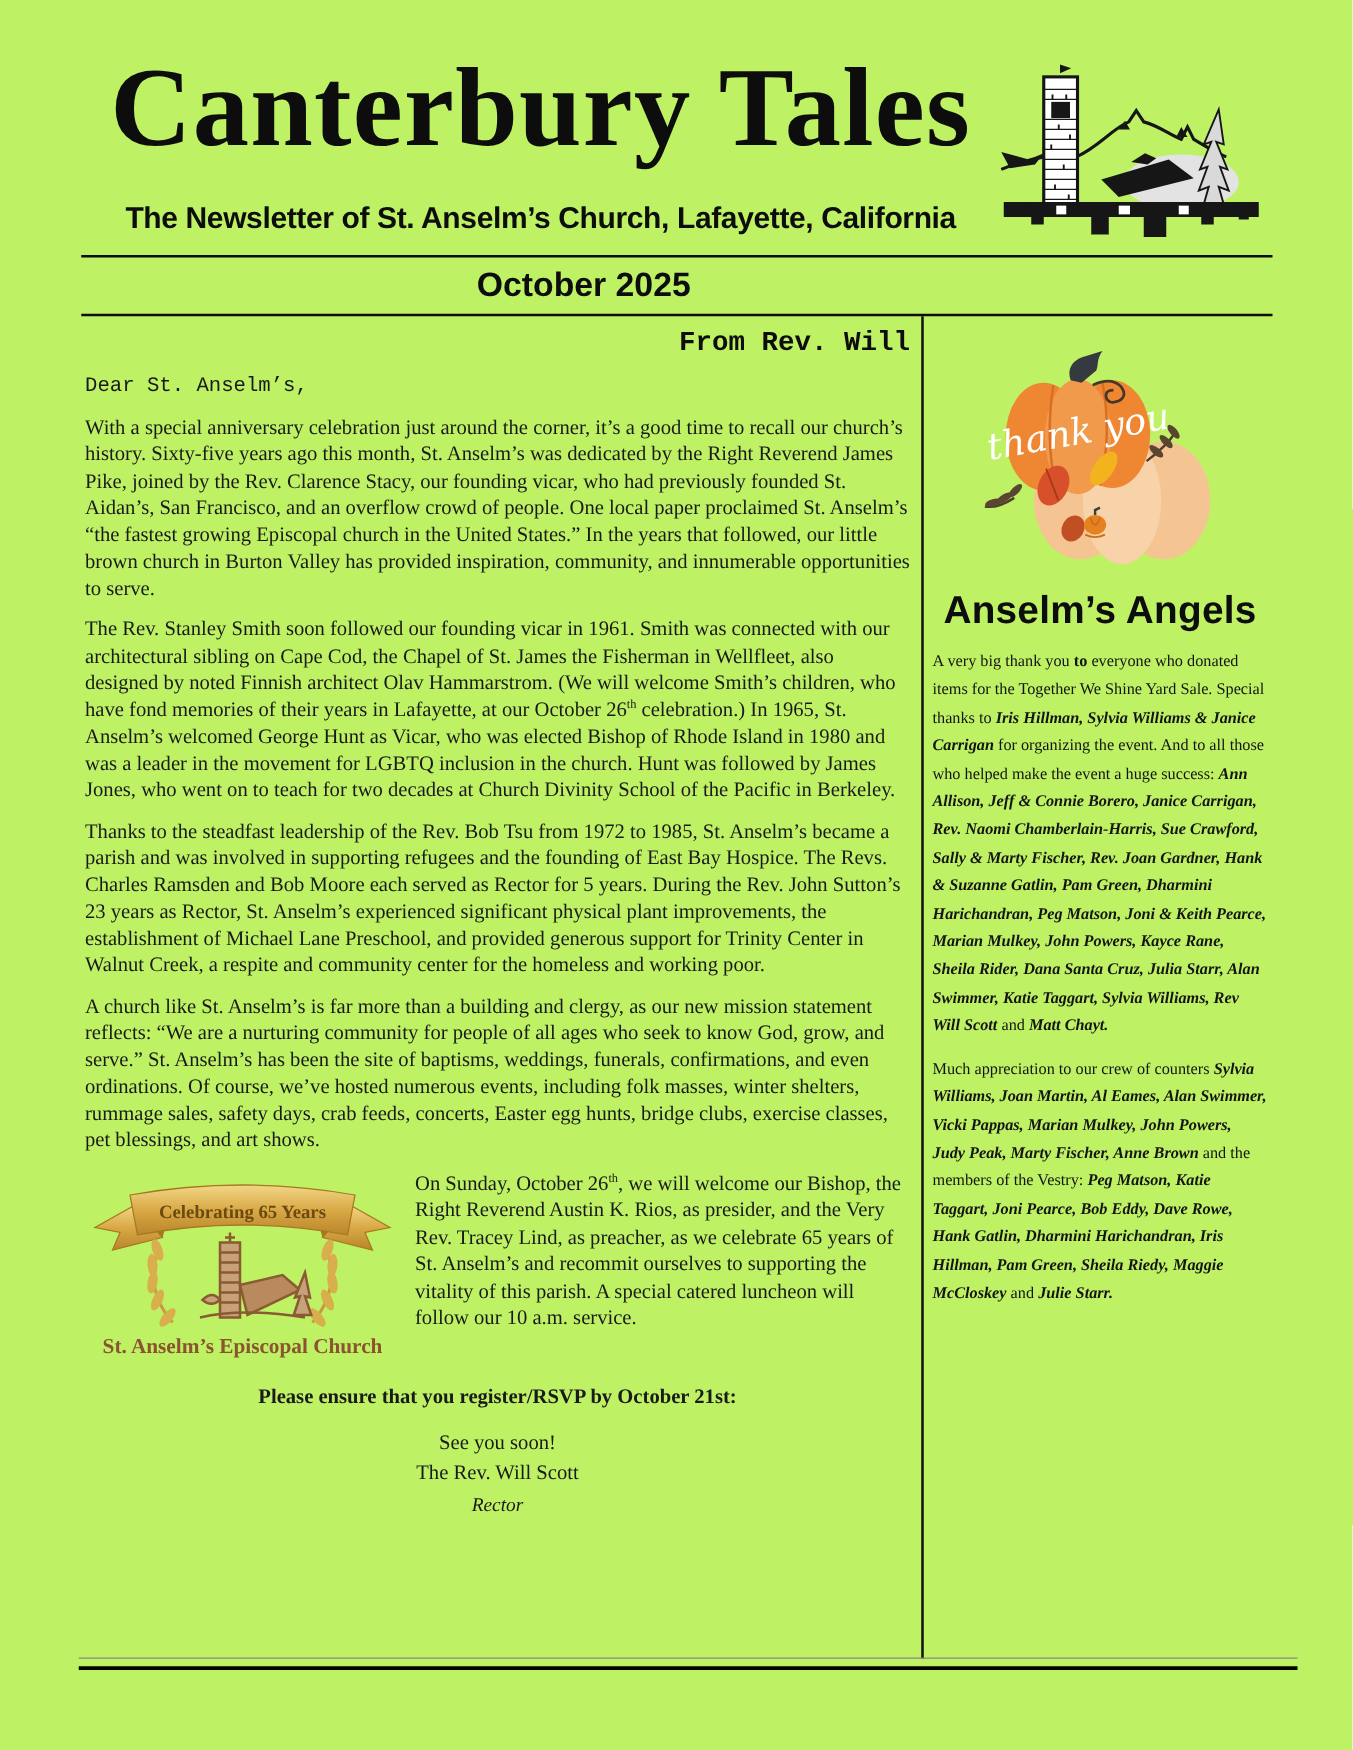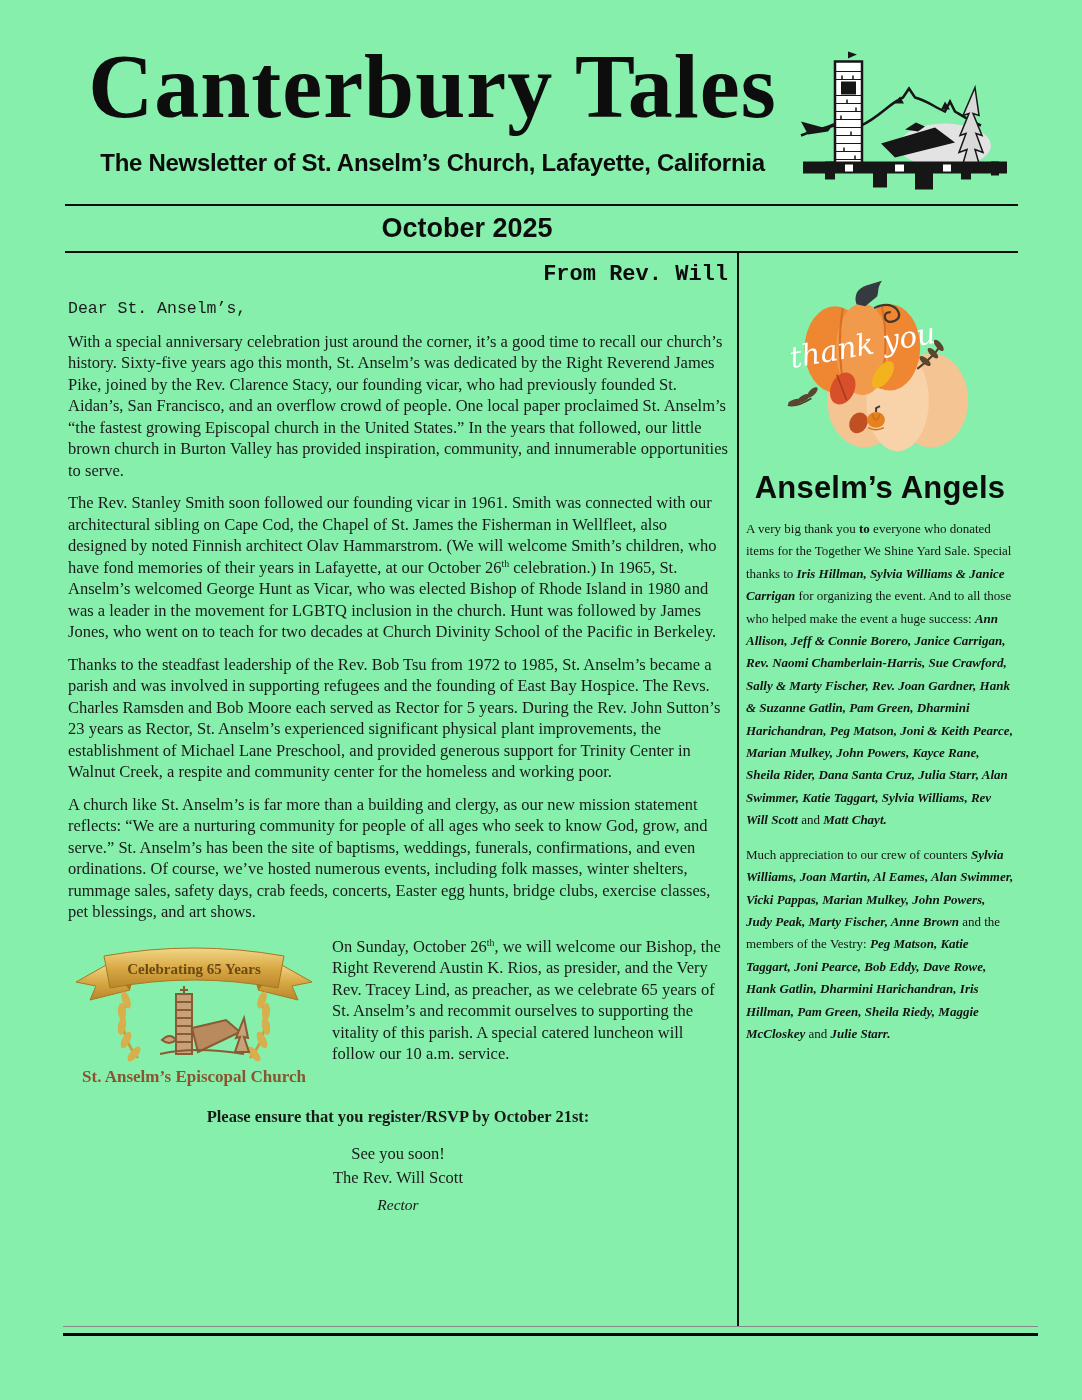--- a/index.html
+++ b/index.html
@@ -1,29 +1,29 @@
 <!DOCTYPE html>
 <html><head>
 <meta charset="utf-8">
 <style>
   * { margin:0; padding:0; box-sizing:border-box; }
   html,body { background:#ffffff; }
   .page {
-    position:relative; width:1082px; height:1400px; background:#86efac;
+    position:relative; width:1082px; height:1400px; background:#bef264;
     font-family:"Liberation Serif", serif; color:#1a1a1a; overflow:hidden;
     margin:0 auto;
   }
   
   .masthead-text { position:absolute; left:70px; top:40px; width:725px; text-align:center; }
   .title {
     font-family:"Liberation Serif", serif; font-weight:bold; font-size:90px;
     line-height:1.05; color:#0d0d0d; letter-spacing:1px;
   }
   .subtitle {
-    margin-top:14px; font-family:"Liberation Sans", sans-serif; font-weight:bold;
+    margin-top:26px; font-family:"Liberation Sans", sans-serif; font-weight:bold;
     font-size:24px; letter-spacing:-0.3px; color:#0d0d0d;
   }
   .masthead-art { position:absolute; left:795px; top:44px; width:220px; height:158px; }
   
   .rule { position:absolute; left:65px; width:953px; background:#0d0d0d; }
   .rule-1 { top:204px; height:2px; }
   .rule-2 { top:251px; height:2px; }
   .issue-date {
     position:absolute; left:0; top:213px; width:934px; text-align:center;
     font-family:"Liberation Sans", sans-serif; font-weight:bold; font-size:27px; color:#0d0d0d;

